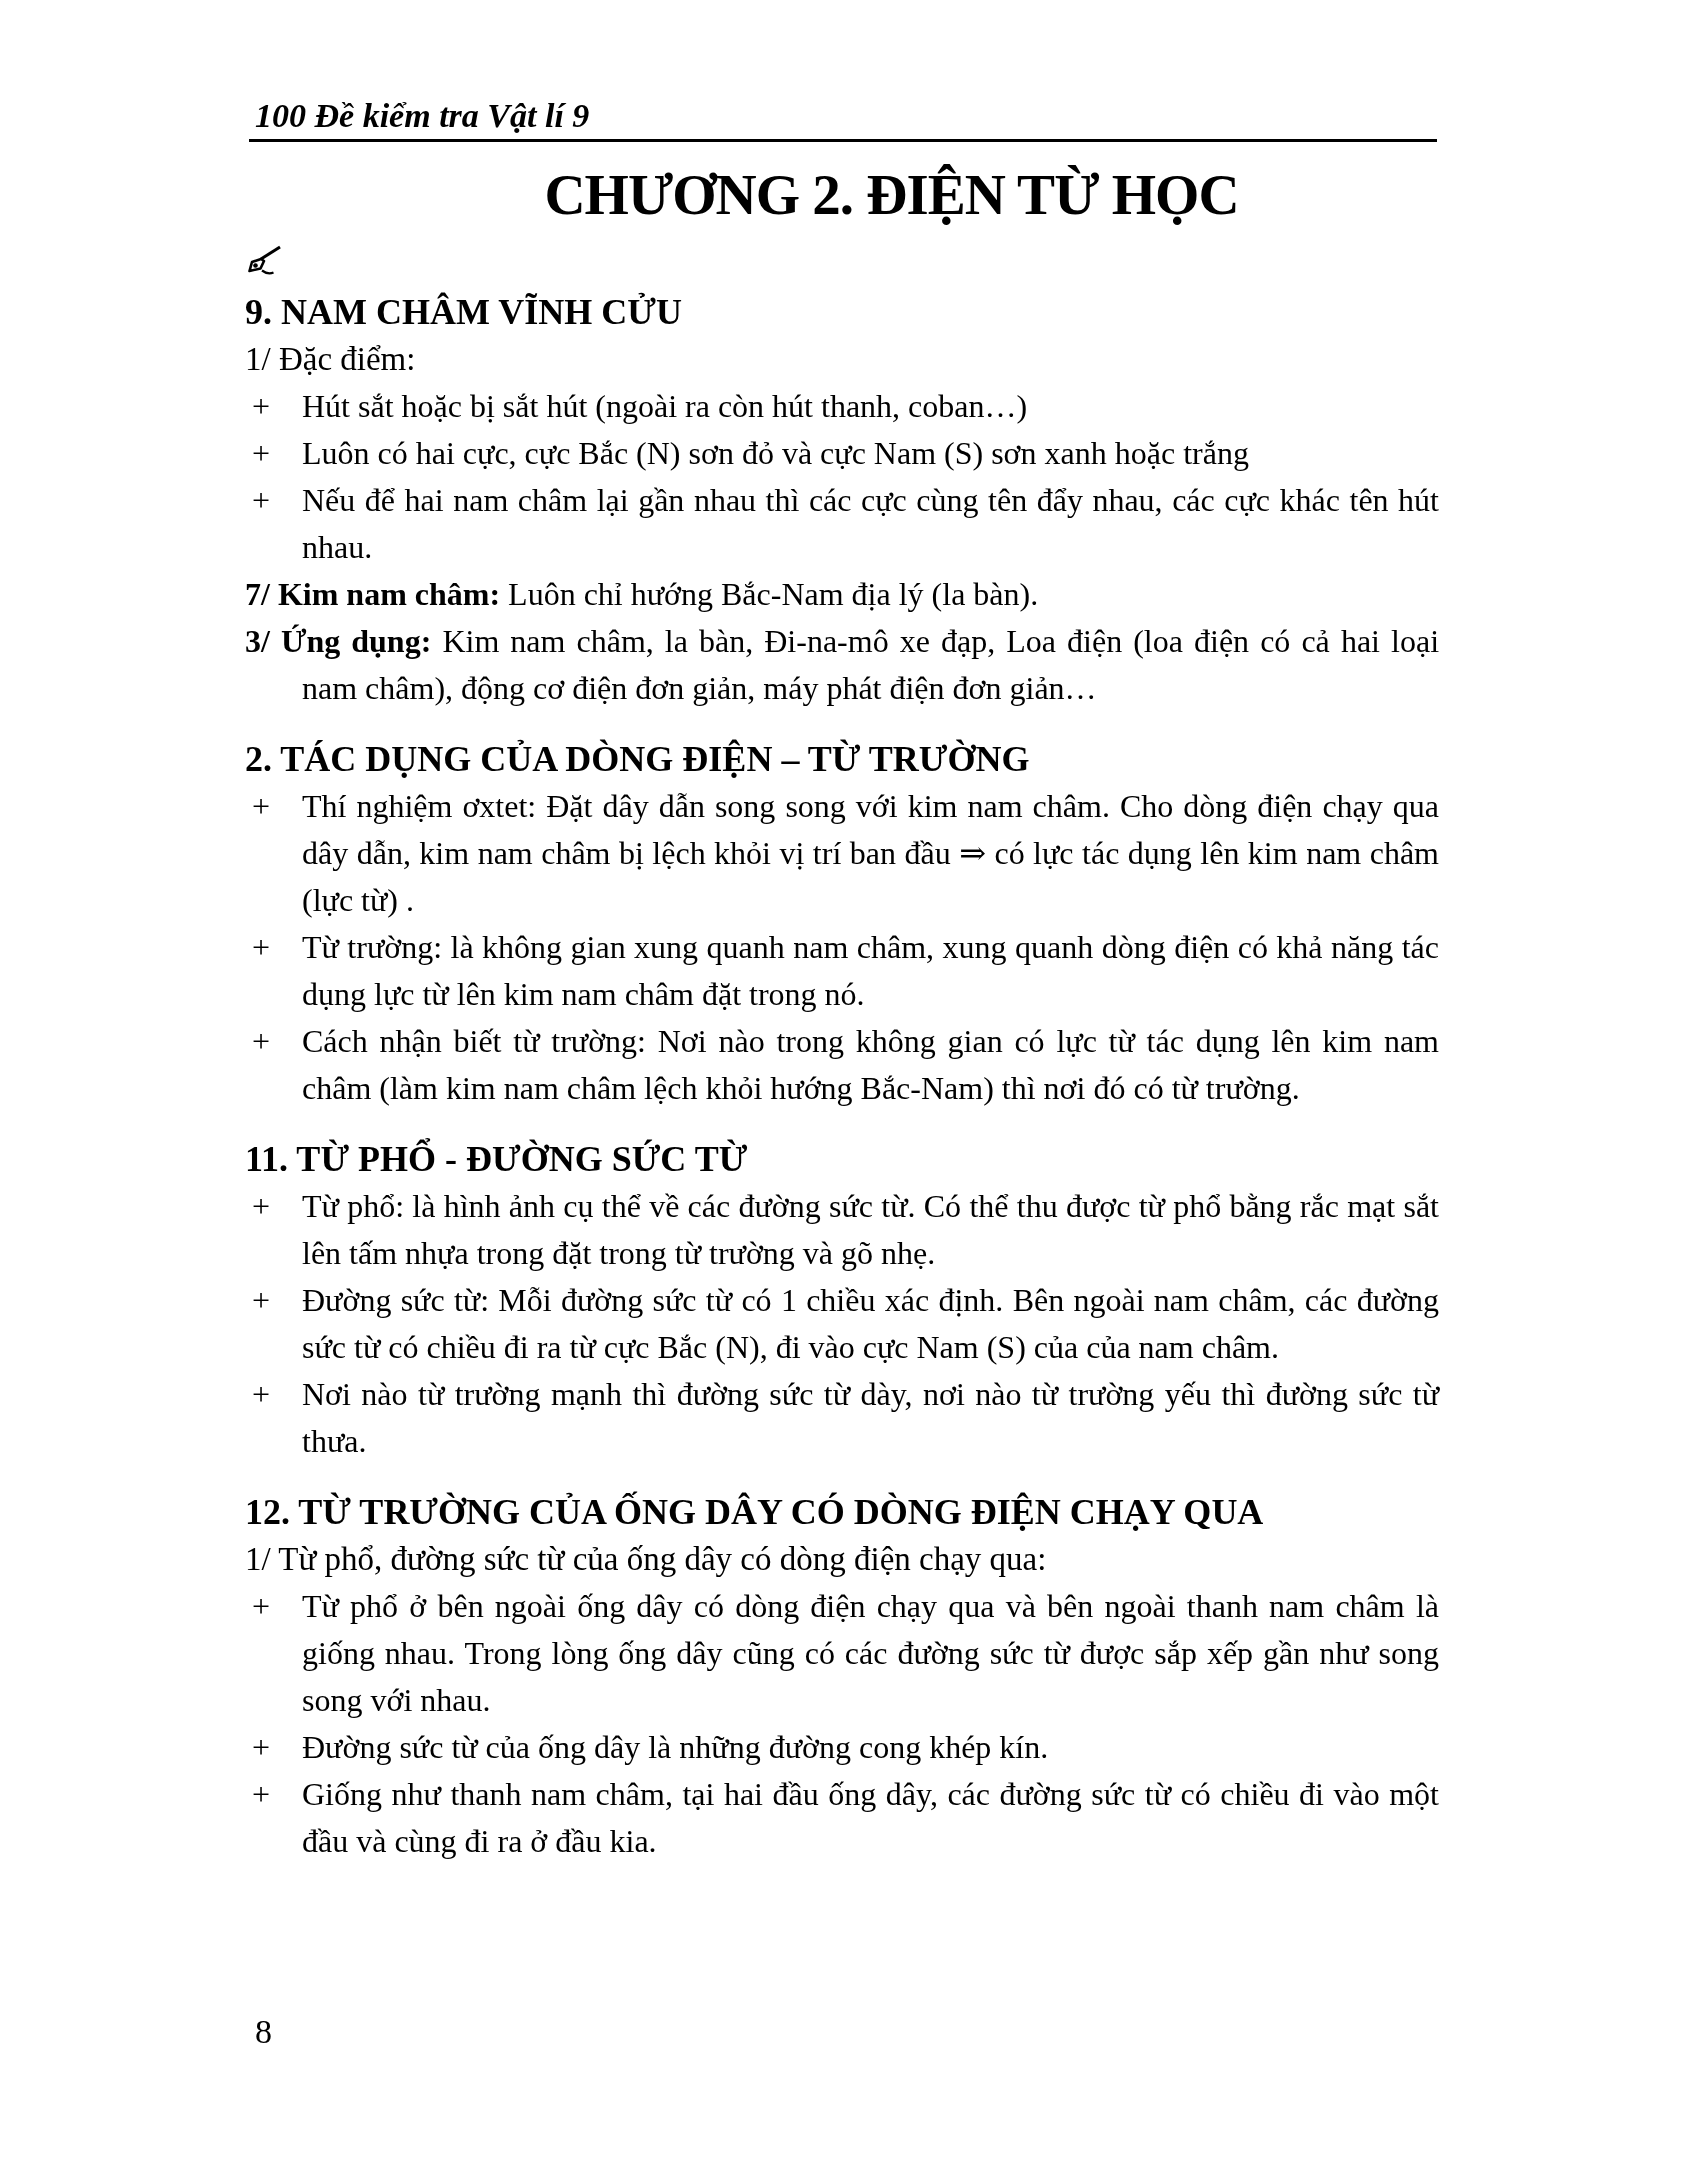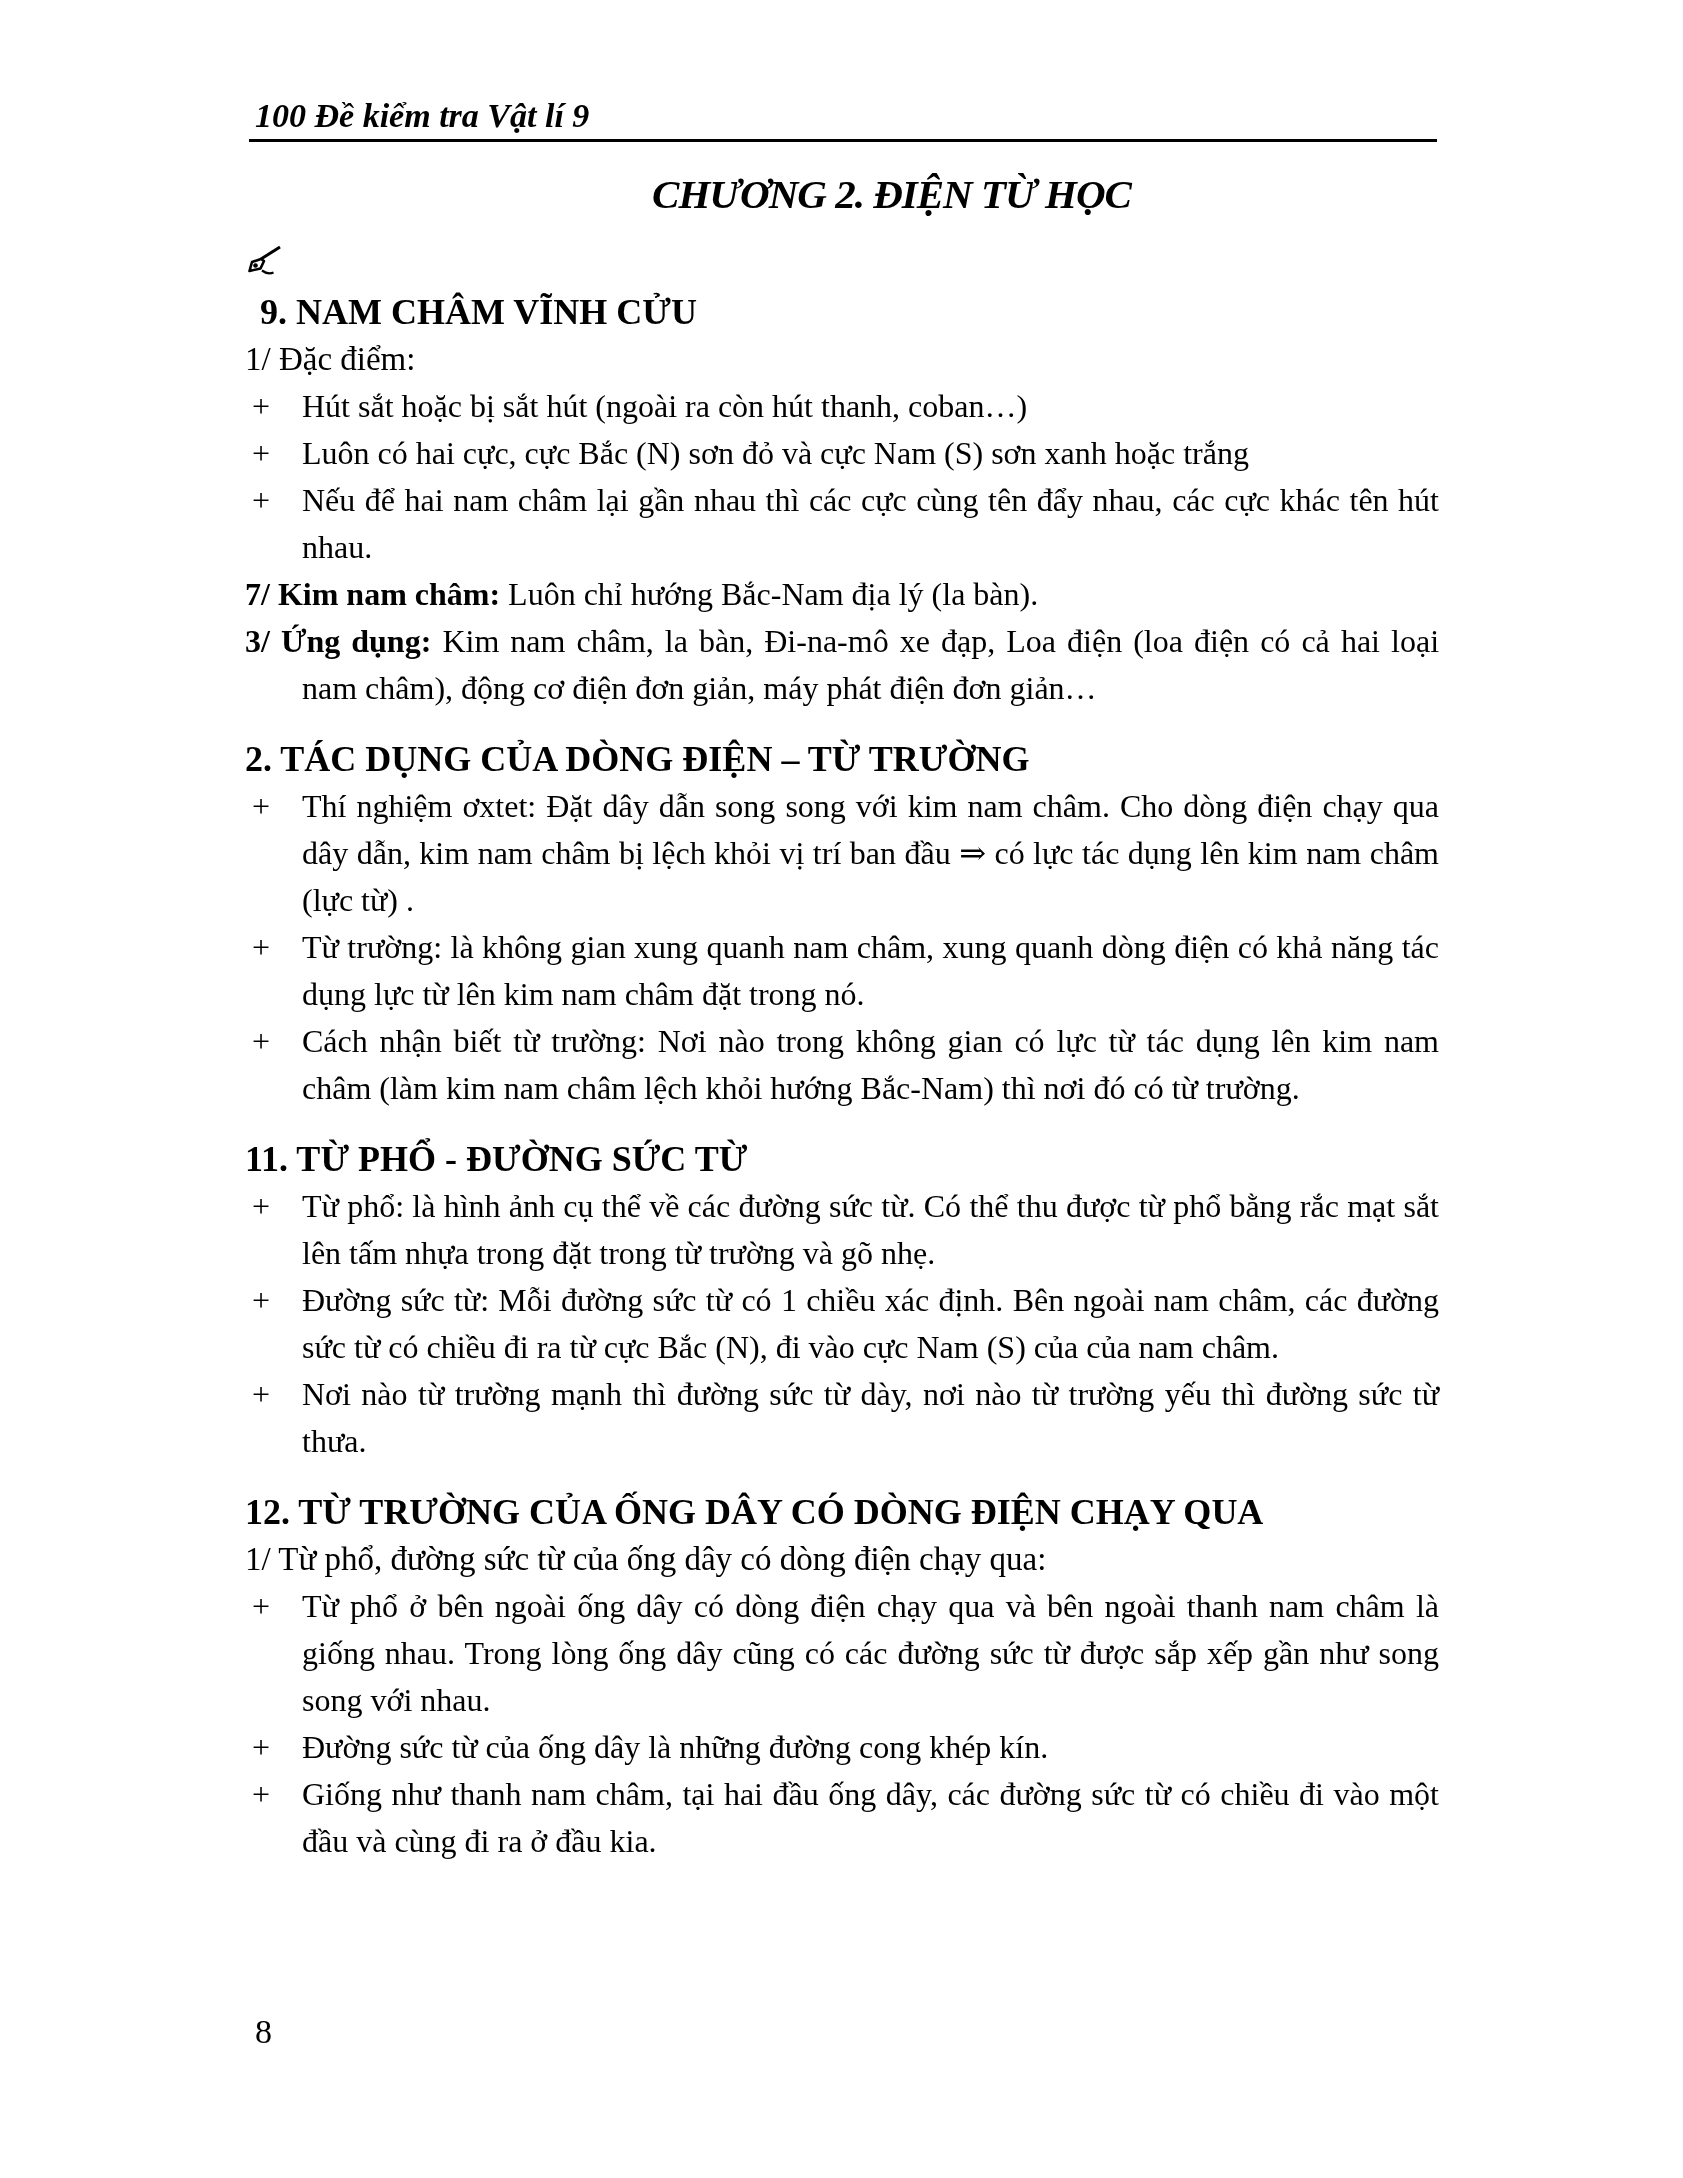--- a/index.html
+++ b/index.html
@@ -21,35 +21,34 @@
     position:absolute; left:249px; top:139px;
     width:1188px; height:3px; background:#000;
   }
   .content {
     position:absolute; left:245px; top:164px; width:1194px;
     font-size:32px; line-height:47px;
   }
   .chapter-title {
     margin:0; padding-left:99px;
     text-align:center;
-    font-size:41px; line-height:61px;
+    font-size:57px; line-height:61px;
     font-weight:bold;
     letter-spacing:-1px;
     white-space:nowrap;
-    font-style:italic;
   }
   .pen-row { margin-top:18px; height:38px; }
   .pen-row svg { display:block; }
   .sec { margin:0; }
   .sec-heading {
     margin:24px 0 0 0;
     font-size:36px; line-height:47px;
     font-weight:bold;
   }
-  .sec-heading.first { margin-top:8px;margin-left:15px; }
+  .sec-heading.first { margin-top:8px; }
   .sub {
     margin:0; font-weight:normal; font-size:33px; line-height:47px;
   }
   .bullet {
     margin:0 0 0 57px;
     text-indent:-50px;
     text-align:justify;
   }
   .bullet .marker {
     display:inline-block; width:50px; text-indent:0;

